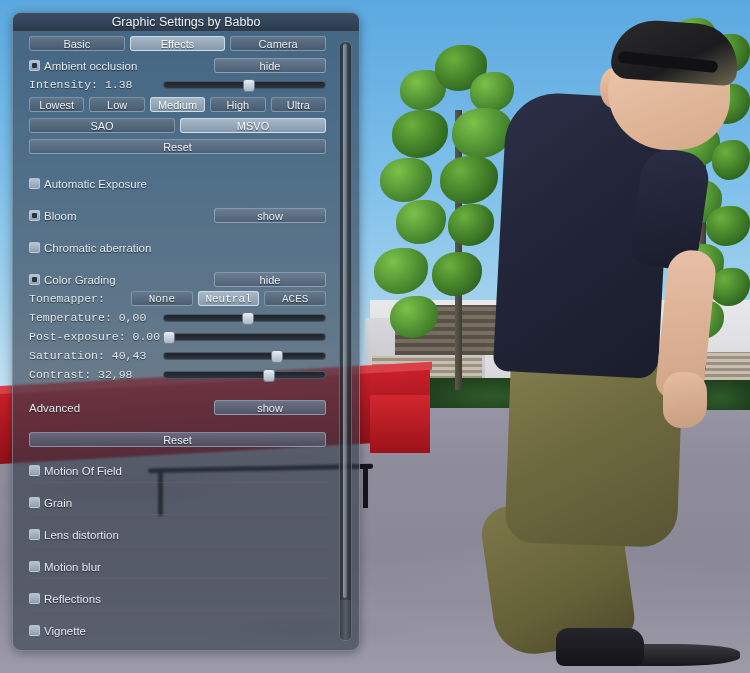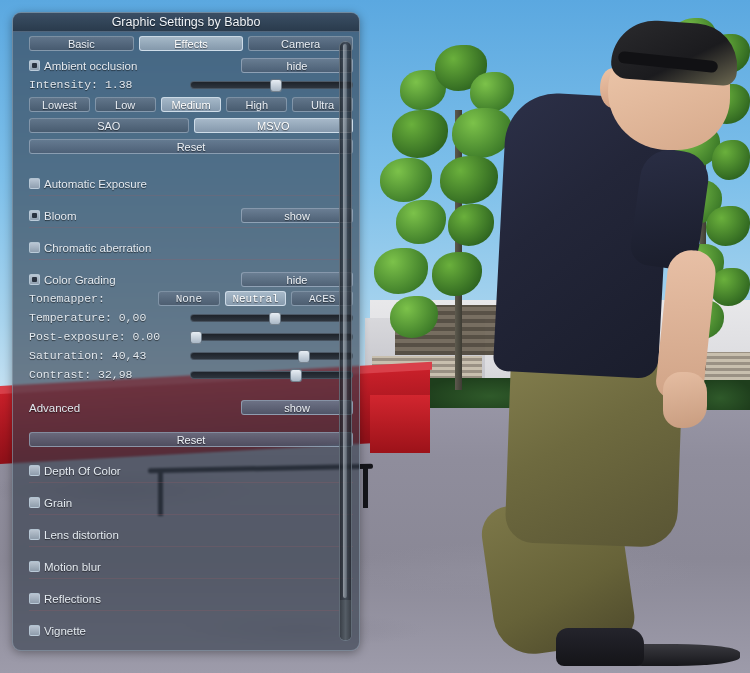--- a/index.html
+++ b/index.html
@@ -157,21 +157,21 @@
   .titlebar {
     height: 19px; line-height: 19px; text-align: center;
     color: #f0f4f8; font-size: 12.5px;
     background: linear-gradient(180deg, rgba(58,76,98,.92), rgba(40,54,72,.92));
     border-radius: 8px 8px 0 0;
     border-bottom: 1px solid rgba(120,140,160,.4);
     text-shadow: 0 1px 1px rgba(0,0,0,.6);
   }
   .panel-body {
     position: absolute; left: 0; top: 19px; right: 0; bottom: 0;
-    padding: 4px 6px 0 16px;
+    padding: 4px 33px 0 16px;
   }
 
   .row { display: flex; gap: 5px; margin-bottom: 6px; }
 
   .btn {
     flex: 1; height: 15px; line-height: 14px; text-align: center;
     font-size: 11px; color: #e9eef4;
     background: linear-gradient(180deg, rgba(104,121,140,.78), rgba(72,88,106,.78));
     border: 1px solid rgba(160,178,196,.6);
     border-radius: 3px;
@@ -456,21 +456,21 @@
     </div>
 
     <div style="height:14px;"></div>
     <div class="reset-btn">Reset</div>
 
     <div class="spacer8"></div>
 
     <div class="chk-row">
       <label class="chk">
         <span class="box"></span>
-        <span>Depth Of Color</span>
+        <span>Motion Of Field</span>
       </label>
     </div>
     <div class="divider"></div>
     <div class="spacer8"></div>
 
     <div class="chk-row">
       <label class="chk">
         <span class="box"></span>
         <span>Grain</span>
       </label>

